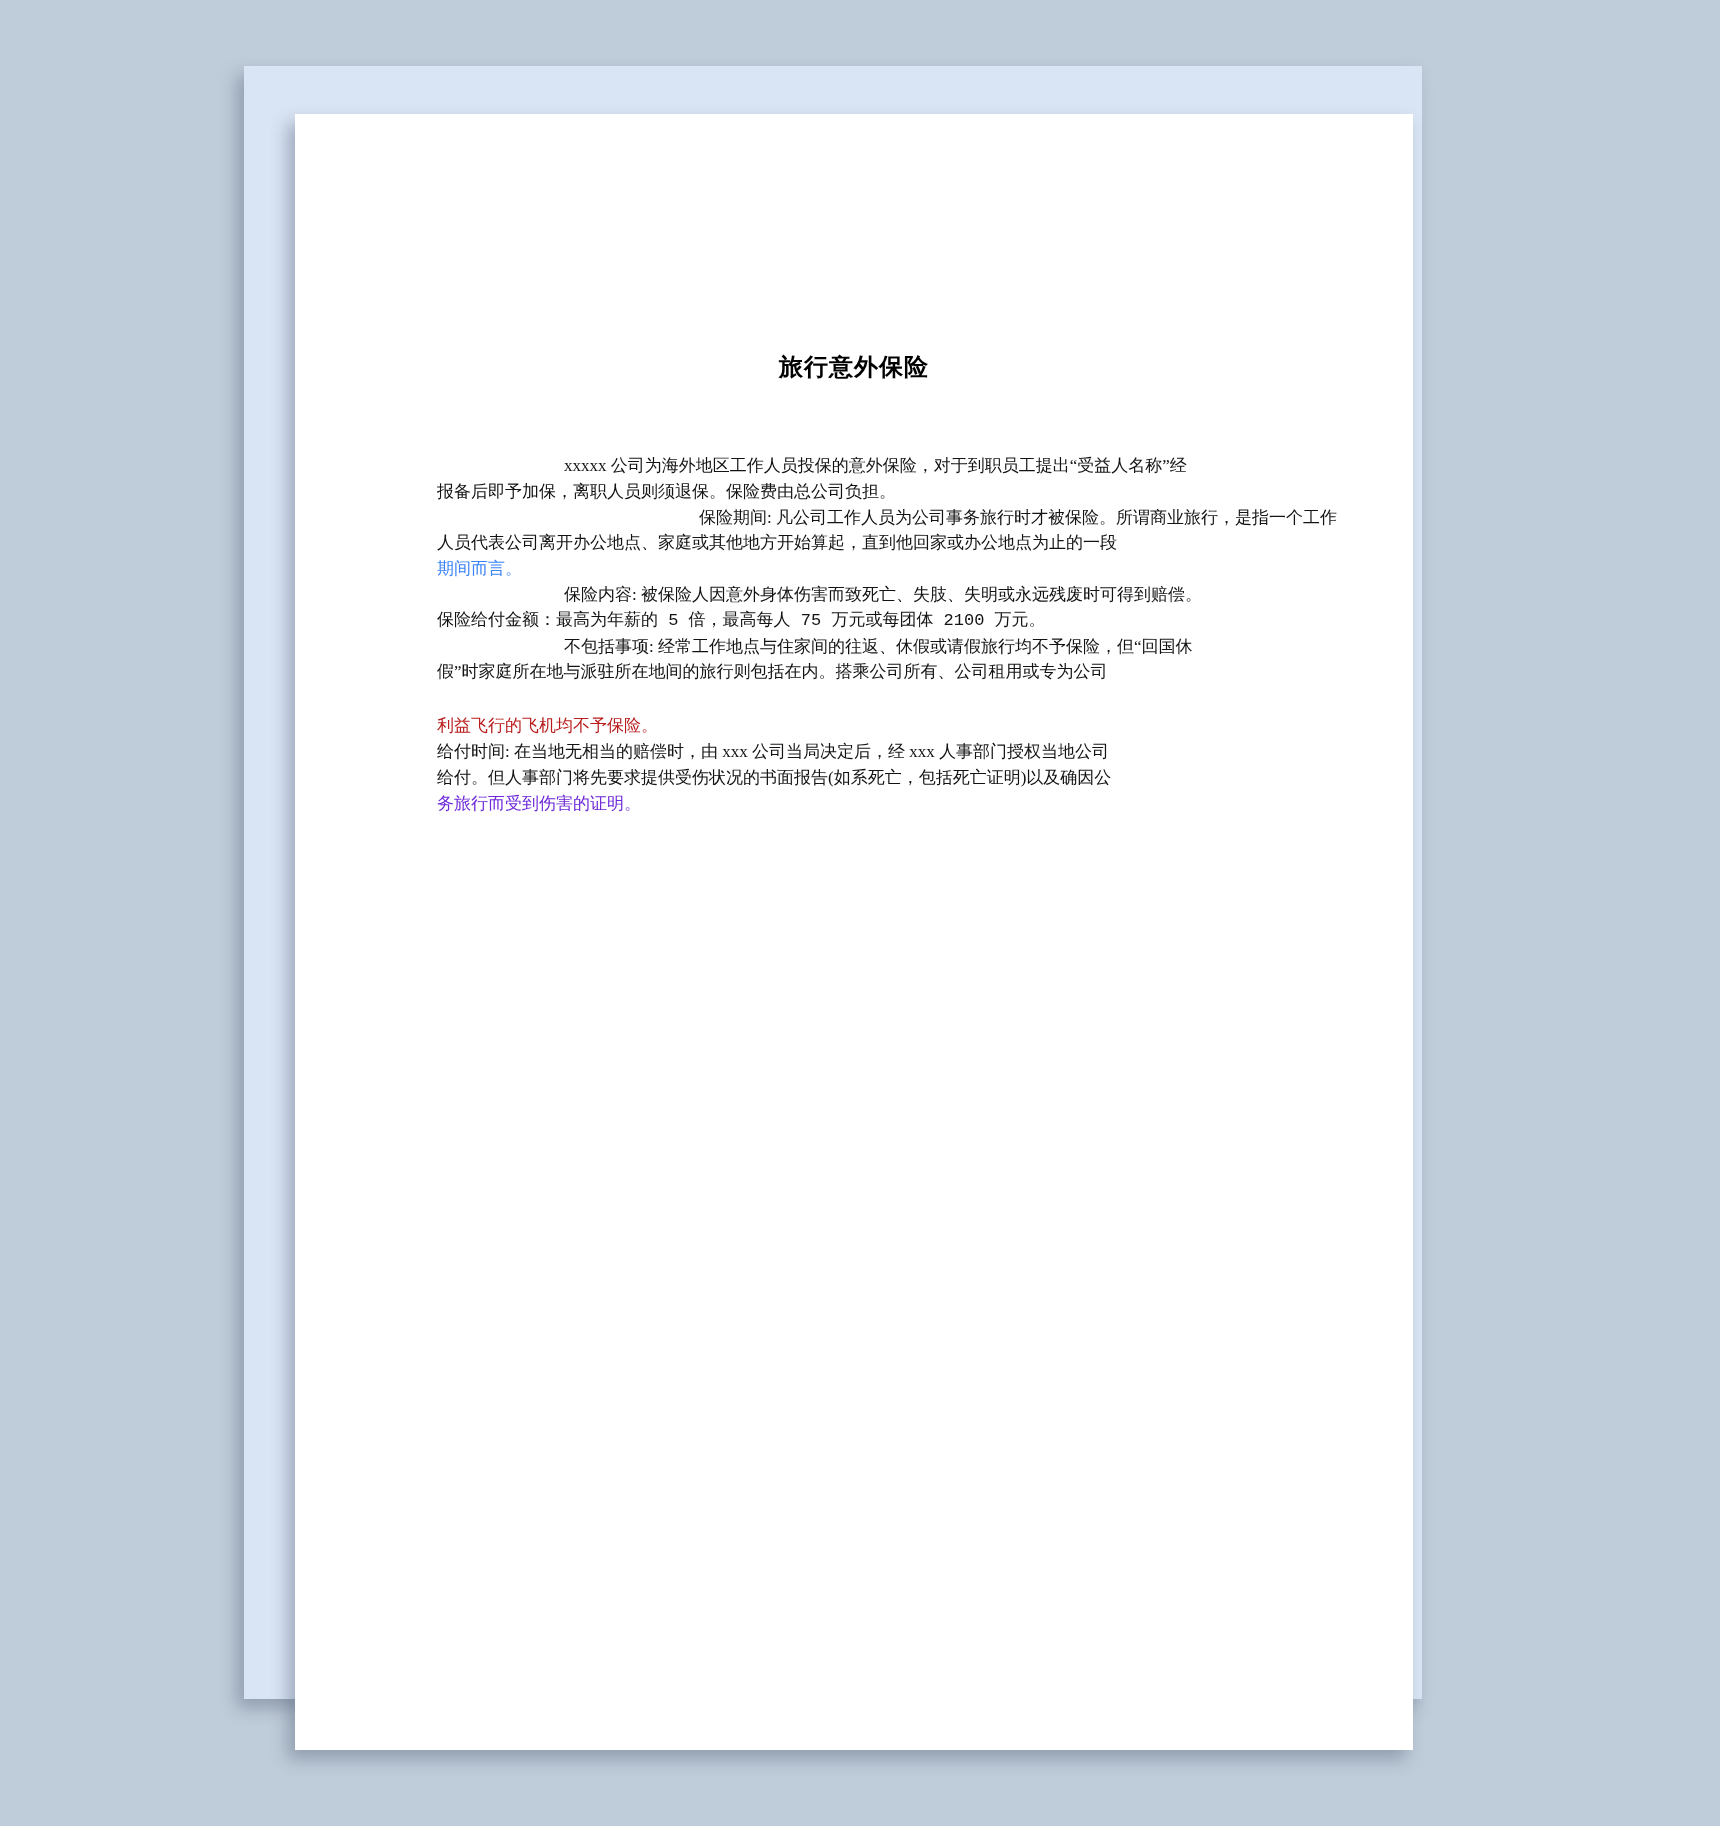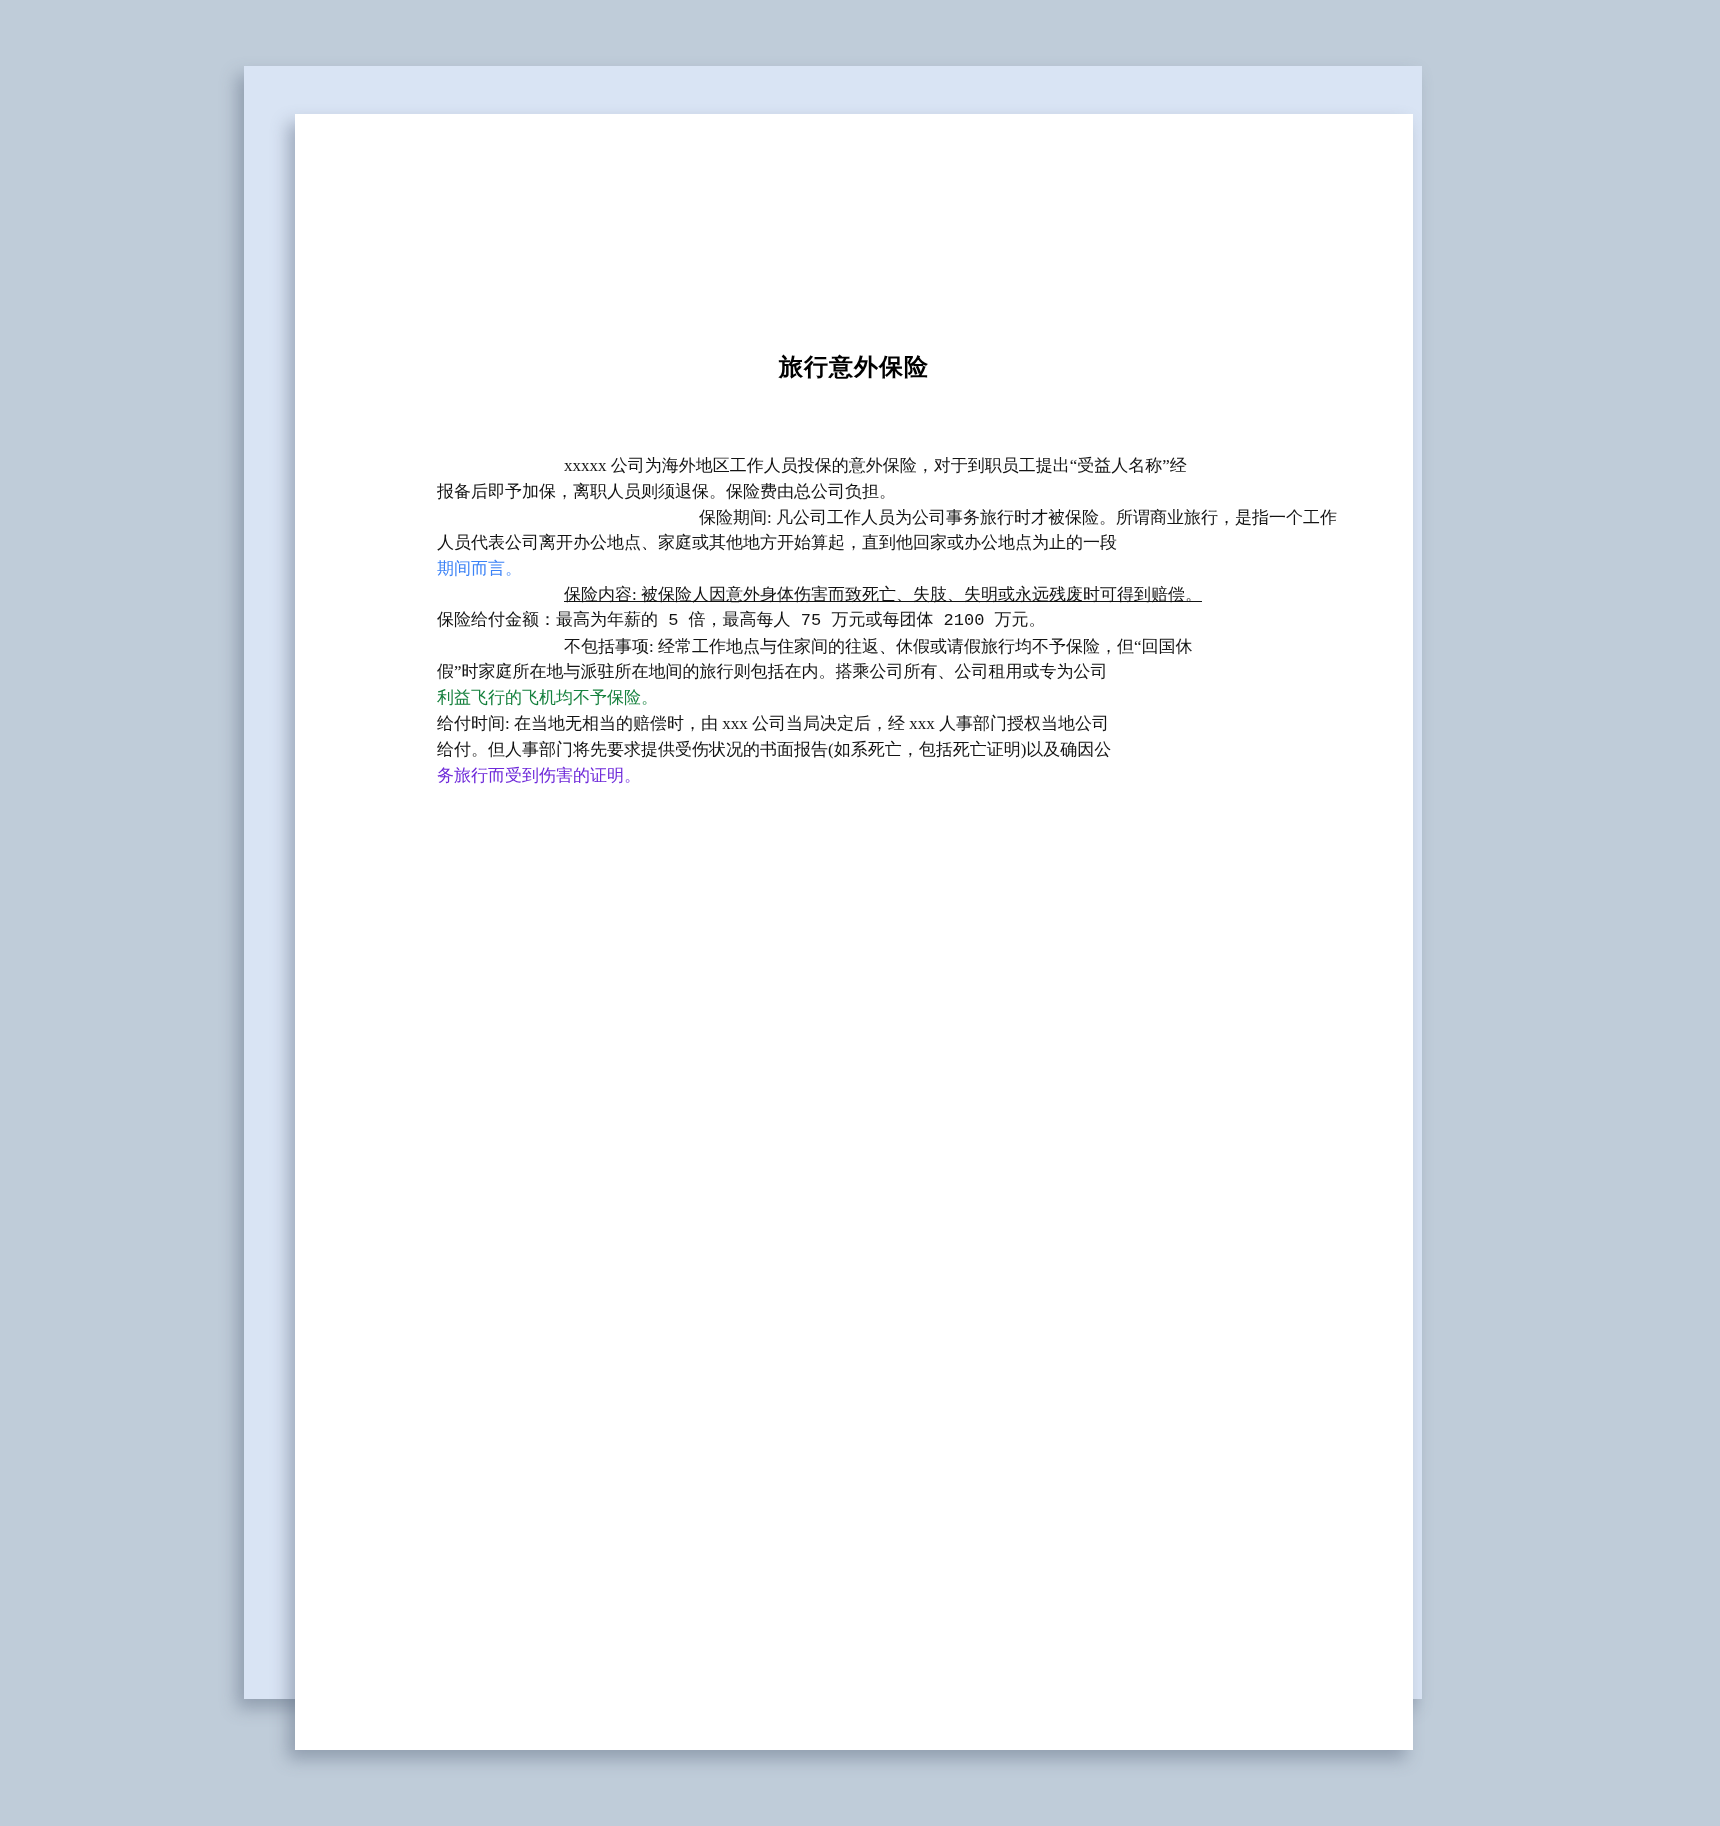--- a/index.html
+++ b/index.html
@@ -68,27 +68,27 @@
       <div class="paragraph">
         <div class="line indent" style="color: rgb(19, 19, 19);">xxxxx 公司为海外地区工作人员投保的意外保险，对于到职员工提出“受益人名称”经</div>
         <div class="line" style="color: rgb(19, 19, 19);">报备后即予加保，离职人员则须退保。保险费由总公司负担。</div>
       </div>
       <div class="paragraph">
         <div class="line indent" style="color: rgb(19, 19, 19); text-align: right;">保险期间: 凡公司工作人员为公司事务旅行时才被保险。所谓商业旅行，是指一个工作</div>
         <div class="line" style="color: rgb(19, 19, 19);">人员代表公司离开办公地点、家庭或其他地方开始算起，直到他回家或办公地点为止的一段</div>
         <div class="line" style="color: #3b82f6; font-family: Liberation Serif, serif;">期间而言。</div>
       </div>
       <div class="paragraph">
-        <div class="line indent" style="color: rgb(19, 19, 19); text-decoration: underline;">保险内容: 被保险人因意外身体伤害而致死亡、失肢、失明或永远残废时可得到赔偿。</div>
+        <div class="line indent" style="color: rgb(19, 19, 19);">保险内容: 被保险人因意外身体伤害而致死亡、失肢、失明或永远残废时可得到赔偿。</div>
         <div class="line" style="color: rgb(19, 19, 19); font-family: Liberation Mono, monospace;">保险给付金额：最高为年薪的 5 倍，最高每人 75 万元或每团体 2100 万元。</div>
       </div>
       <div class="paragraph">
         <div class="line indent" style="color: rgb(19, 19, 19);">不包括事项: 经常工作地点与住家间的往返、休假或请假旅行均不予保险，但“回国休</div>
         <div class="line" style="color: rgb(19, 19, 19);">假”时家庭所在地与派驻所在地间的旅行则包括在内。搭乘公司所有、公司租用或专为公司</div>
-        <div class="line" style="color: #15803d;">利益飞行的飞机均不予保险。</div>
+        <div class="line" style="color: #b91c1c; margin-top: 28px;">利益飞行的飞机均不予保险。</div>
       </div>
       <div class="paragraph">
         <div class="line" style="color: rgb(19, 19, 19);">给付时间: 在当地无相当的赔偿时，由 xxx 公司当局决定后，经 xxx 人事部门授权当地公司</div>
         <div class="line" style="color: rgb(19, 19, 19);">给付。但人事部门将先要求提供受伤状况的书面报告(如系死亡，包括死亡证明)以及确因公</div>
         <div class="line" style="color: #6d28d9; font-family: Liberation Serif, serif;">务旅行而受到伤害的证明。</div>
       </div>
     </div>
 </div>
 
 </body></html>

